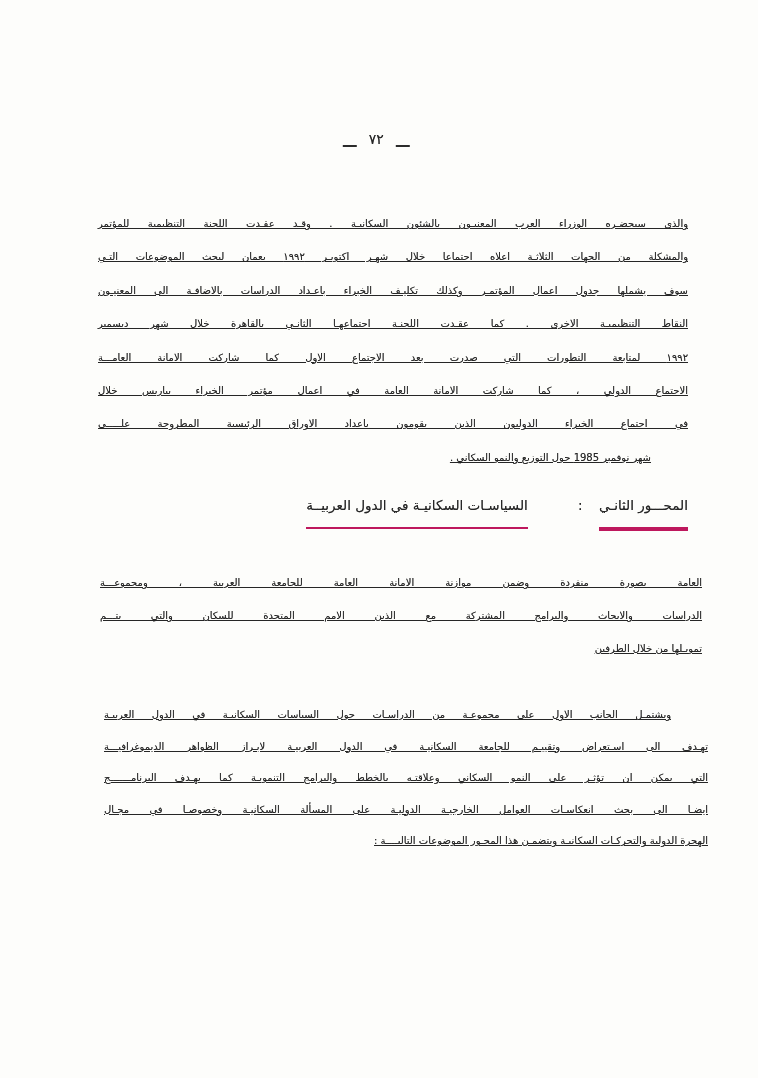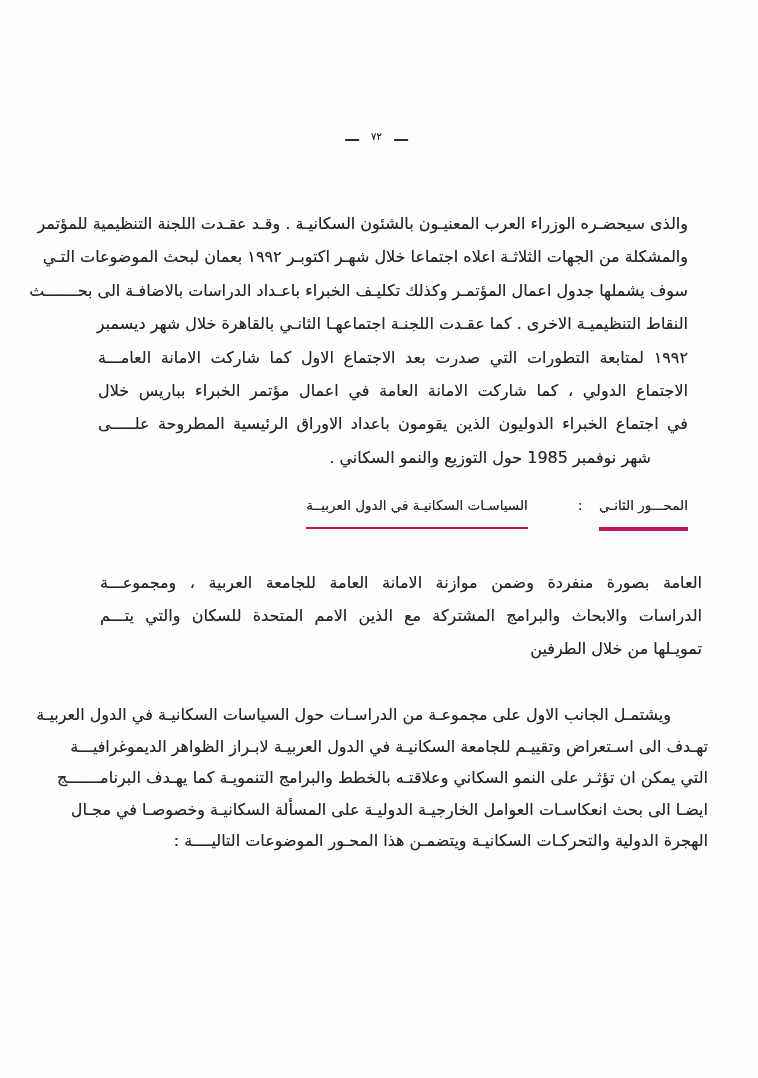--- a/index.html
+++ b/index.html
@@ -11,35 +11,36 @@
     color:#262626;
     overflow:hidden;
     text-shadow:0 0 0.5px rgba(30,30,30,0.55);
   }
   .block { position:absolute; }
   .line {
     direction:rtl;
     white-space:nowrap;
     text-align:justify;
     text-align-last:justify;
-    font-size:16px;
+    font-size:10px;
+    text-decoration:underline;
   }
   .line.end { text-align-last:right; }
   .line.indent { text-indent:37px; }
   #p1 { top:207px; right:70px; left:98px; }
   #p1 .line { line-height:33.4px; }
   #p2 { top:566px; right:56px; left:100px; }
   #p2 .line { line-height:33px; }
   #p3 { top:699px; right:50px; left:104px; }
   #p3 .line { line-height:31.6px; }
   #pagenum {
     position:absolute; top:131px; left:50%;
     transform:translateX(-54%);
-    display:flex; align-items:flex-start; gap:12px;
-    font-size:10px; letter-spacing:1px;
+    display:flex; align-items:flex-end; gap:12px;
+    font-size:14px; letter-spacing:1px;
   }
   .numdash { width:14px; height:2px; background:#2b2b2b; margin-top:8px; }
   #heading {
     position:absolute; top:497px; right:70px; left:90px;
     direction:rtl; font-size:13.5px;
     white-space:nowrap;
   }
   .hpart {
     display:inline-block;
     padding-bottom:14px;
@@ -55,21 +56,21 @@
 
   <div id="pagenum">
     <span class="numdash"></span>
     <span>٧٢</span>
     <span class="numdash"></span>
   </div>
 
   <div id="p1" class="block">
     <div class="line">والذى سيحضـره الوزراء العرب المعنيـون بالشئون السكانيـة . وقـد عقـدت اللجنة التنظيمية للمؤتمر</div>
     <div class="line">والمشكلة من الجهات الثلاثـة اعلاه اجتماعا خلال شهـر اكتوبـر ١٩٩٢ بعمان لبحث الموضوعات التـي</div>
-    <div class="line">سوف يشملها جدول اعمال المؤتمـر وكذلك تكليـف الخبراء باعـداد الدراسات بالاضافـة الى بحـــــــث</div>
+    <div class="line">سوف يشملها جدول اعمال المؤتمـر وكذلك تكليـف الخبراء باعـداد الدراسات بالاضافـة الى المعنيـون</div>
     <div class="line">النقاط التنظيميـة الاخرى . كما عقـدت اللجنـة اجتماعهـا الثانـي بالقاهرة خلال شهر ديسمبر</div>
     <div class="line">١٩٩٢ لمتابعة التطورات التي صدرت بعد الاجتماع الاول كما شاركت الامانة العامـــة</div>
     <div class="line">الاجتماع الدولي ، كما شاركت الامانة العامة في اعمال مؤتمر الخبراء بباريس خلال</div>
     <div class="line">في اجتماع الخبراء الدوليون الذين يقومون باعداد الاوراق الرئيسية المطروحة علـــــى</div>
     <div class="line end indent">شهر نوفمبر 1985 حول التوزيع والنمو السكاني .</div>
   </div>
 
   <div id="heading">
     <span class="hpart">المحـــور الثانـي</span>
     <span class="hcolon">:</span>

